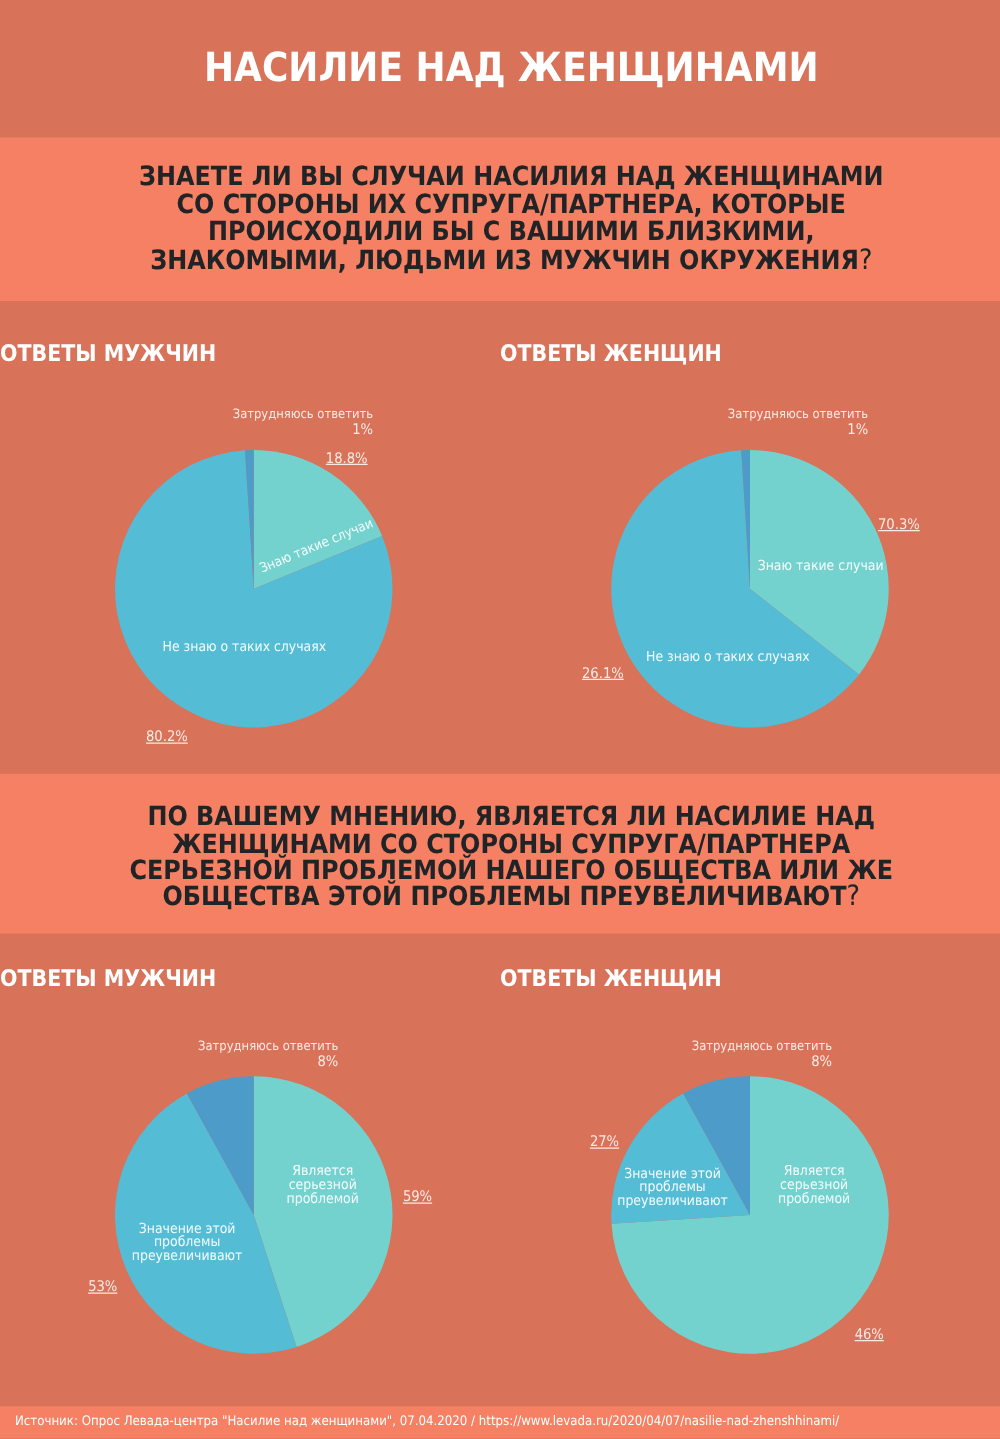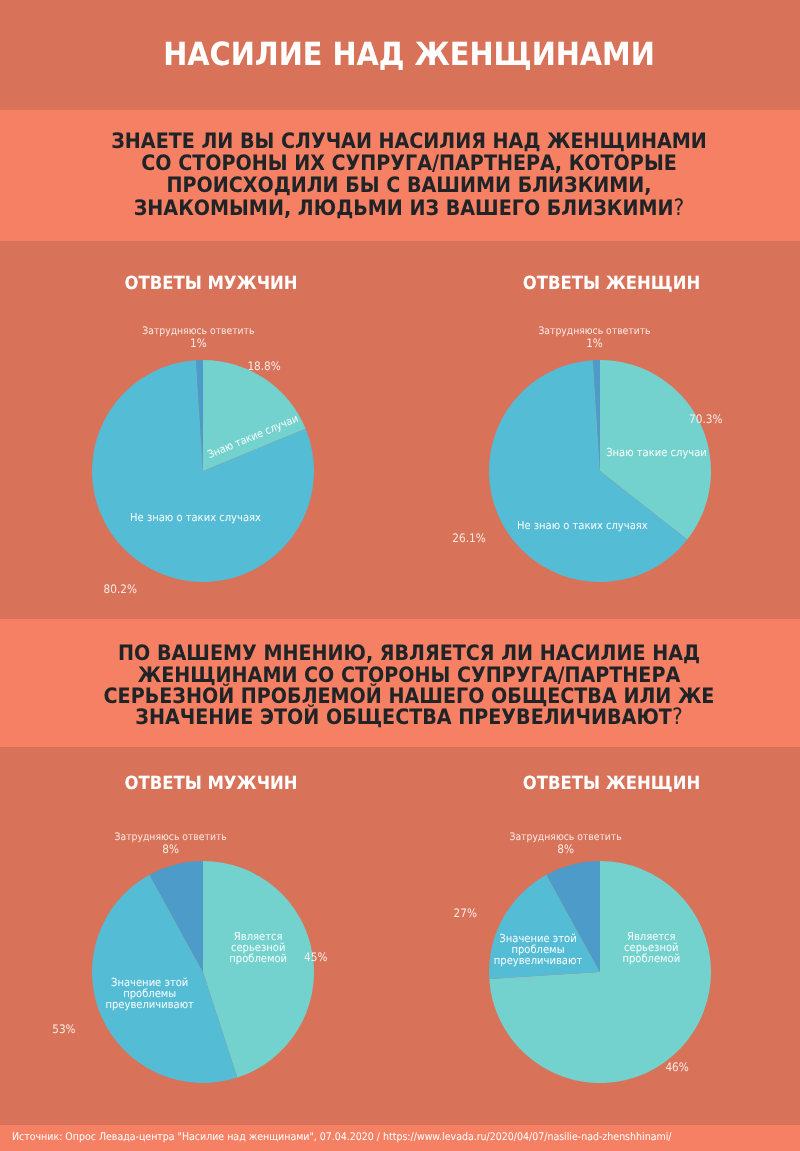--- a/index.html
+++ b/index.html
@@ -9,25 +9,25 @@
        -webkit-font-smoothing:antialiased;text-rendering:geometricPrecision;}
   .page{position:relative;width:800px;height:1151px;}
   .band{position:absolute;left:0;width:800px;}
   .b-dark{background:#d87259;}
   .b-light{background:#f58064;}
   .main-title{position:absolute;left:0;width:818px;text-align:center;color:#ffffff;
     font-weight:bold;font-size:32px;line-height:33px;}
   .q-title{position:absolute;left:0;width:818px;text-align:center;color:#212426;
     font-weight:bold;font-size:21.25px;line-height:22px;}
   .q-title .qm{font-weight:normal;font-size:22.5px;}
-  .sub-title{position:absolute;text-align:center;color:#ffffff;font-weight:bold;
-    font-size:18.3px;line-height:19px;white-space:nowrap;padding-left:11px;}
+  .sub-title{position:absolute;text-align:left;color:#ffffff;font-weight:bold;
+    font-size:18.3px;line-height:19px;white-space:nowrap;}
   .outlabel{position:absolute;color:#fbeae4;font-size:10.3px;line-height:12.1px;
-    text-align:center;white-space:nowrap;}
-  .pct{position:absolute;color:#fbeae4;font-size:11.7px;line-height:12.6px;white-space:nowrap;text-align:left;}
+    text-align:right;white-space:nowrap;}
+  .pct{position:absolute;color:#fbeae4;font-size:11.7px;line-height:12.6px;white-space:nowrap;text-align:center;text-decoration:underline;}
   .outlabel .pctline{font-size:11.7px;line-height:13px;}
   .slicelabel{position:absolute;color:#f5fdfd;font-size:11.1px;line-height:11.2px;
     text-align:center;white-space:nowrap;}
   .footer{position:absolute;left:12px;width:780px;color:#ffffff;font-size:10.5px;
     line-height:12px;text-align:left;}
   .pie{position:absolute;display:block;}
 </style>
 </head>
 <body>
 
@@ -39,28 +39,28 @@
   <div class="band b-light" style="top:619px;height:128px"></div>
   <div class="band b-dark" style="top:747px;height:378px"></div>
   <div class="band b-light" style="top:1125px;height:26px"></div>
 
   <div class="main-title" style="top:38px">НАСИЛИЕ НАД ЖЕНЩИНАМИ</div>
 
   <div class="q-title" style="top:131px">
     <div>ЗНАЕТЕ ЛИ ВЫ СЛУЧАИ НАСИЛИЯ НАД ЖЕНЩИНАМИ</div>
     <div>СО СТОРОНЫ ИХ СУПРУГА/ПАРТНЕРА, КОТОРЫЕ</div>
     <div>ПРОИСХОДИЛИ БЫ С ВАШИМИ БЛИЗКИМИ,</div>
-    <div><span>ЗНАКОМЫМИ, ЛЮДЬМИ ИЗ ВАШЕГО БЛИЗКИМИ</span><span class="qm">?</span></div>
+    <div><span>ЗНАКОМЫМИ, ЛЮДЬМИ ИЗ МУЖЧИН ОКРУЖЕНИЯ</span><span class="qm">?</span></div>
   </div>
 
   <div class="q-title" style="top:643.4px;line-height:21.2px">
     <div>ПО ВАШЕМУ МНЕНИЮ, ЯВЛЯЕТСЯ ЛИ НАСИЛИЕ НАД</div>
     <div>ЖЕНЩИНАМИ СО СТОРОНЫ СУПРУГА/ПАРТНЕРА</div>
     <div>СЕРЬЕЗНОЙ ПРОБЛЕМОЙ НАШЕГО ОБЩЕСТВА ИЛИ ЖЕ</div>
-    <div><span>ЗНАЧЕНИЕ ЭТОЙ ОБЩЕСТВА ПРЕУВЕЛИЧИВАЮТ</span><span class="qm">?</span></div>
+    <div><span>ОБЩЕСТВА ЭТОЙ ПРОБЛЕМЫ ПРЕУВЕЛИЧИВАЮТ</span><span class="qm">?</span></div>
   </div>
 
   <div class="sub-title" style="left:0;top:273.5px;width:400px">ОТВЕТЫ МУЖЧИН</div>
   <svg class="pie" width="224" height="224" viewBox="0 0 224 224" style="left:90.7px;top:358.6px">
       <path d="M112 112L112.00 1.00A111 111 0 0 1 214.68 69.84Z" fill="#74d2ce"></path>
       <path d="M112 112L214.68 69.84A111 111 0 1 1 105.03 1.22Z" fill="#55bcd6"></path>
       <path d="M112 112L105.03 1.22A111 111 0 0 1 112.00 1.00Z" fill="#4d9bc8"></path>
     </svg>
   <div class="outlabel" style="left:98.4px;top:325.3px;width:200px">
     <div>Затрудняюсь ответить</div>
@@ -89,21 +89,21 @@
   <div class="sub-title" style="left:0;top:774.3px;width:400px">ОТВЕТЫ МУЖЧИН</div>
   <svg class="pie" width="224" height="224" viewBox="0 0 224 224" style="left:90.7px;top:860px">
       <path d="M112 112L112.00 1.00A111 111 0 0 1 146.30 217.57Z" fill="#74d2ce"></path>
       <path d="M112 112L146.30 217.57A111 111 0 0 1 58.53 14.73Z" fill="#55bcd6"></path>
       <path d="M112 112L58.53 14.73A111 111 0 0 1 112.00 1.00Z" fill="#4d9bc8"></path>
     </svg>
   <div class="outlabel" style="left:70.7px;top:830.6px;width:200px">
     <div>Затрудняюсь ответить</div>
     <div class="pctline">8%</div>
   </div>
-  <div class="pct" style="left:304px;top:951px;width:60px">45%</div>
+  <div class="pct" style="left:304px;top:951px;width:60px">59%</div>
   <div class="pct" style="left:52.2px;top:1023.3px;width:60px">53%</div>
   <div class="slicelabel" style="left:198.2px;top:930.5px;width:120px">
     <div>Является</div>
     <div>серьезной</div>
     <div>проблемой</div>
   </div>
   <div class="slicelabel" style="left:89.7px;top:976.6px;width:120px">
     <div>Значение этой</div>
     <div>проблемы</div>
     <div>преувеличивают</div>

